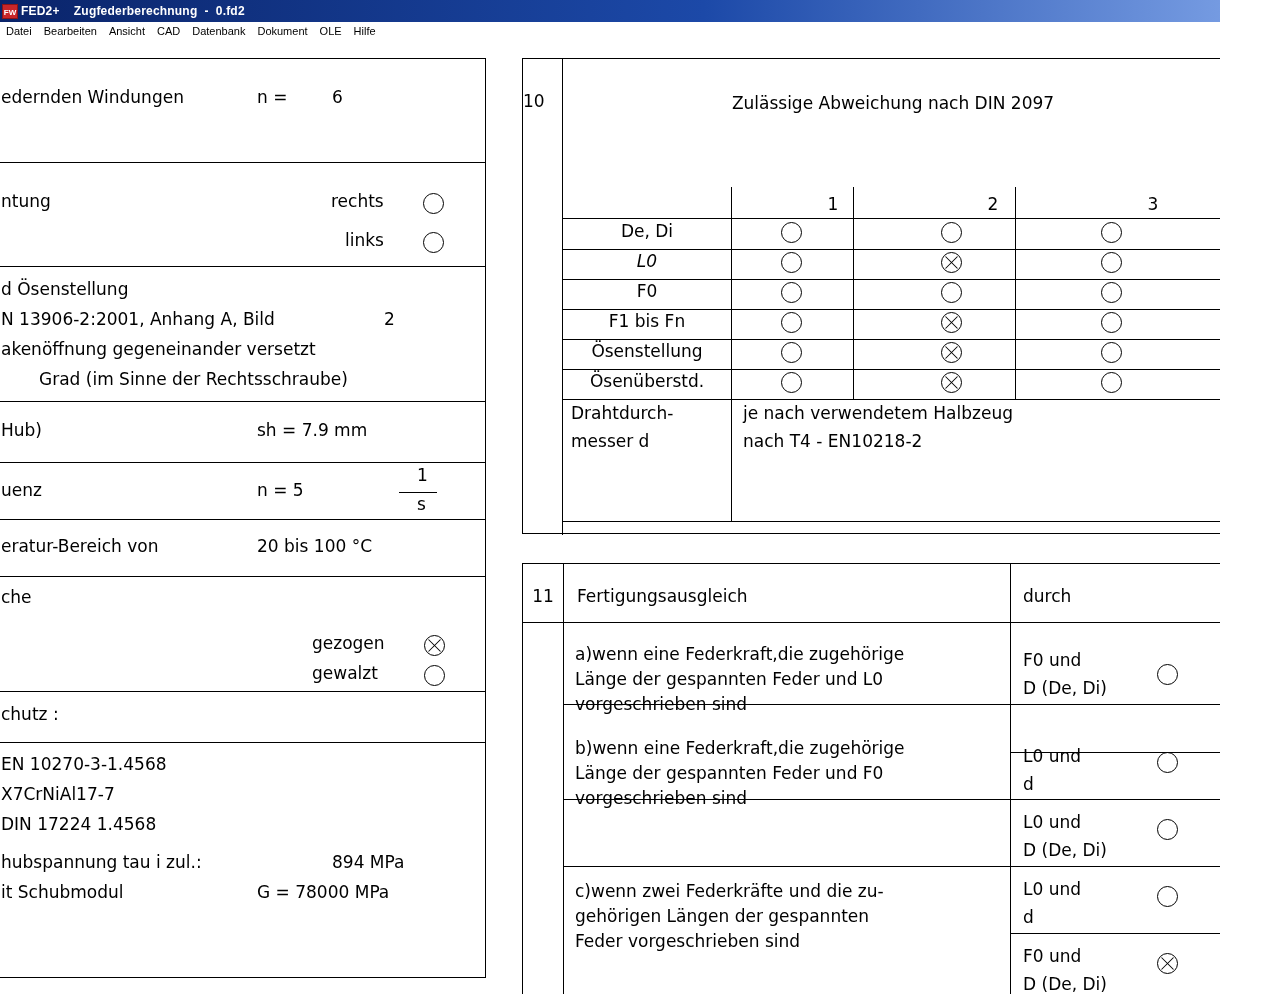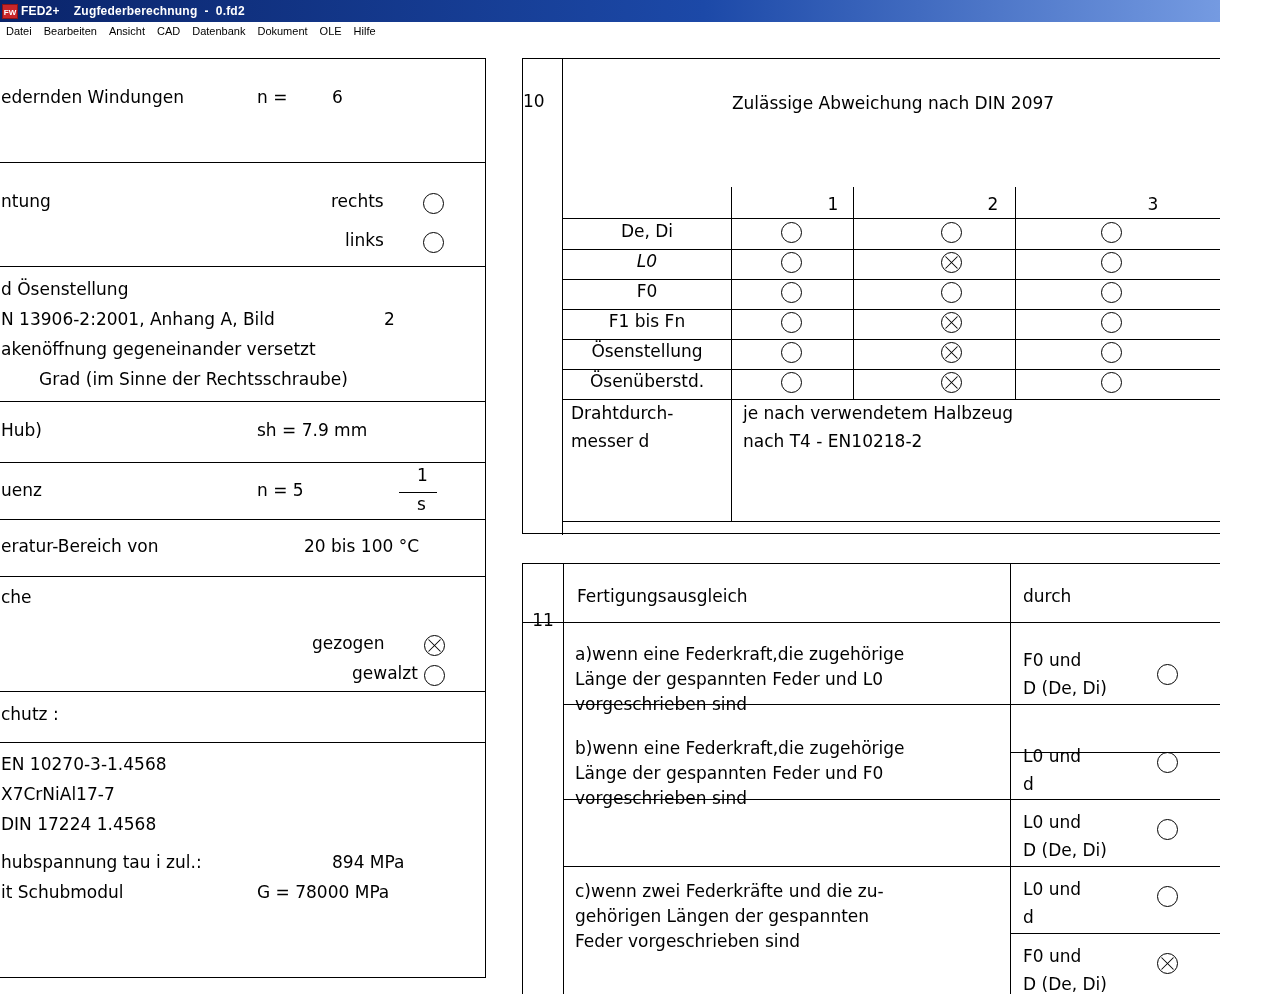--- a/index.html
+++ b/index.html
@@ -233,28 +233,28 @@
       <div class="lrow" style="height:57px;">
         <span class="lbl" style="left:14px; top:17px;">uenz</span>
         <span class="lbl" style="left:270px; top:17px;">n  = 5</span>
         <span class="lbl" style="left:430px; top:2px;">1</span>
         <span style="position:absolute; left:412px; top:29px; width:38px; height:1px; background:#000;"></span>
         <span class="lbl" style="left:430px; top:31px;">s</span>
       </div>
 
       <div class="lrow" style="height:57px;">
         <span class="lbl" style="left:14px; top:16px;">eratur-Bereich von</span>
-        <span class="lbl" style="left:270px; top:16px;margin-left:47px;">20 bis 100 °C</span>
+        <span class="lbl" style="left:270px; top:16px;">20 bis 100 °C</span>
       </div>
 
       <div class="lrow" style="height:115px;">
         <span class="lbl" style="left:14px; top:10px;">che</span>
         <span class="lbl" style="left:325px; top:56px;">gezogen</span>
         <span class="circ x" style="position:absolute; left:437px; top:58px;"></span>
-        <span class="lbl" style="left:325px; top:86px;margin-left:40px;">gewalzt</span>
+        <span class="lbl" style="left:325px; top:86px;">gewalzt</span>
         <span class="circ" style="position:absolute; left:437px; top:88px;"></span>
       </div>
 
       <div class="lrow" style="height:51px;">
         <span class="lbl" style="left:14px; top:12px;">chutz :</span>
       </div>
 
       <div class="lrow" style="height:235px;">
         <span class="lbl" style="left:14px; top:11px;">EN 10270-3-1.4568</span>
         <span class="lbl" style="left:14px; top:41px;">X7CrNiAl17-7</span>
@@ -329,21 +329,21 @@
         <div style="position:absolute; left:220px; top:344px;">je nach verwendetem Halbzeug</div>
         <div style="position:absolute; left:220px; top:372px;">nach T4 - EN10218-2</div>
       </div>
 
       <div class="tbl" style="left:0; top:505px; width:700px; height:445px;">
 
         <div class="cellline" style="left:0; top:58px; width:700px; height:1px;"></div>
         <div class="cellline" style="left:40px; top:0; width:1px; height:445px;"></div>
         <div class="cellline" style="left:487px; top:0; width:1px; height:445px;"></div>
 
-        <div style="position:absolute; left:0; top:22px; width:40px; text-align:center;margin-top:24px;">11</div>
+        <div style="position:absolute; left:0; top:22px; width:40px; text-align:center;">11</div>
         <div style="position:absolute; left:54px; top:22px;">Fertigungsausgleich</div>
         <div style="position:absolute; left:500px; top:22px;">durch</div>
 
         <div class="cellline" style="left:40px; top:140px; width:660px; height:1px;"></div>
         <div style="position:absolute; left:52px; top:78px; width:430px; line-height:25px; white-space:pre-line;">a)wenn eine Federkraft,die zugehörige
     Länge der gespannten Feder und L0
     vorgeschrieben sind</div>
         <div style="position:absolute; left:500px; top:86px;">F0 und</div>
         <div style="position:absolute; left:500px; top:114px;">D (De, Di)</div>
         <span class="circ" style="position:absolute; left:634px; top:100px;"></span>

